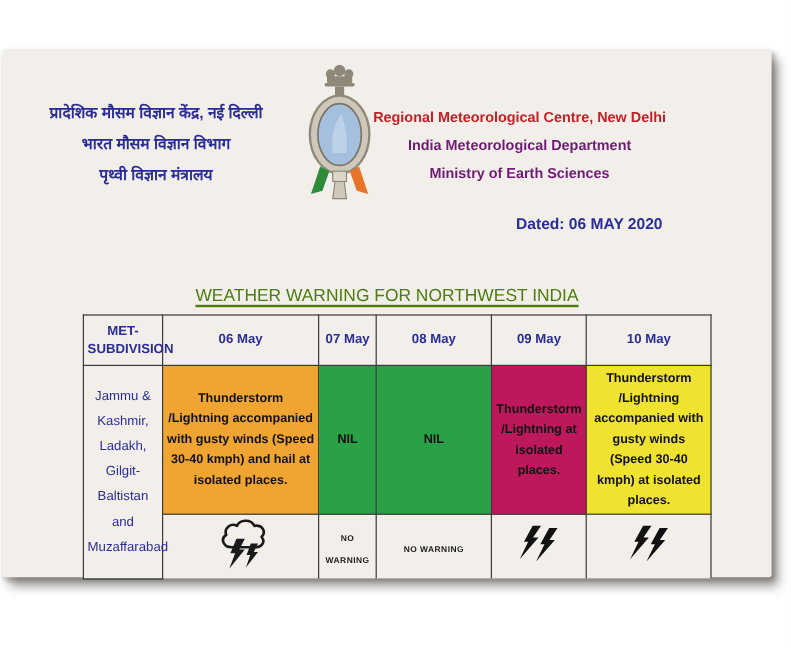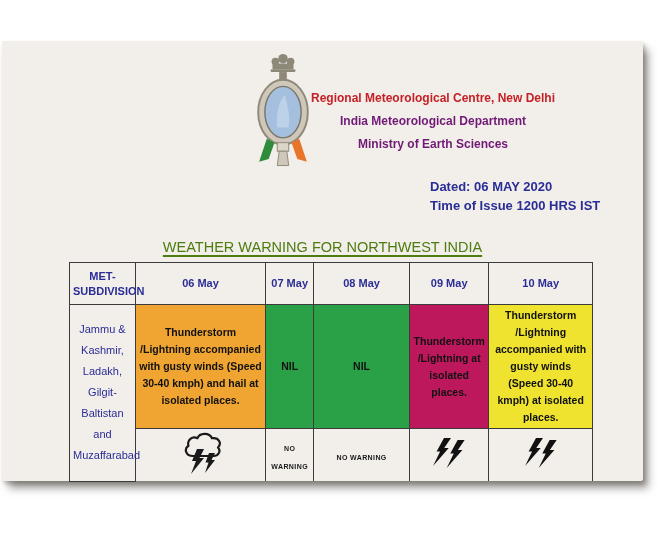--- a/index.html
+++ b/index.html
@@ -54,20 +54,25 @@
   tr.icon-row{height:52px;}
   tr.icon-row td{border-bottom:none;background:#f2eeea;}
   .no-warning{font-size:7px;font-weight:bold;color:#1a1a1a;letter-spacing:.4px;}
   .c0{width:12.6%;} .c1{width:24.9%;} .c2{width:9.2%;} .c3{width:18.3%;} .c4{width:15.2%;} .c5{width:19.8%;}
 </style>
 </head>
 <body>
 
 <div class="card">
 
+  <div class="hindi-block">
+    <div>प्रादेशिक मौसम विज्ञान केंद्र, नई दिल्ली</div>
+    <div>भारत मौसम विज्ञान विभाग</div>
+    <div>पृथ्वी विज्ञान मंत्रालय</div>
+  </div>
 
   <div class="emblem">
     <svg width="58" height="124" viewBox="0 0 60 130" xmlns="http://www.w3.org/2000/svg">
 
       <g fill="#8d8878">
         <circle cx="22" cy="9" r="4"></circle>
         <circle cx="30" cy="6" r="5"></circle>
         <circle cx="38" cy="9" r="4"></circle>
         <rect x="19" y="11" width="22" height="6" rx="1"></rect>
         <rect x="17" y="17" width="26" height="3" rx="1"></rect>
@@ -86,21 +91,20 @@
   </div>
 
   <div class="english-block">
     <div class="org-line1">Regional Meteorological Centre, New Delhi</div>
     <div class="org-line2">India Meteorological Department</div>
     <div class="org-line3">Ministry of Earth Sciences</div>
   </div>
 
   <div class="dated-block">
     <div>Dated: 06 MAY 2020</div>
-    <div>Time of Issue 1200 HRS IST</div>
   </div>
 
   <div class="page-title">
     <span>WEATHER WARNING FOR NORTHWEST INDIA</span>
   </div>
 
   <table class="warning-table">
     <colgroup>
       <col class="c0">
         <col class="c1">

